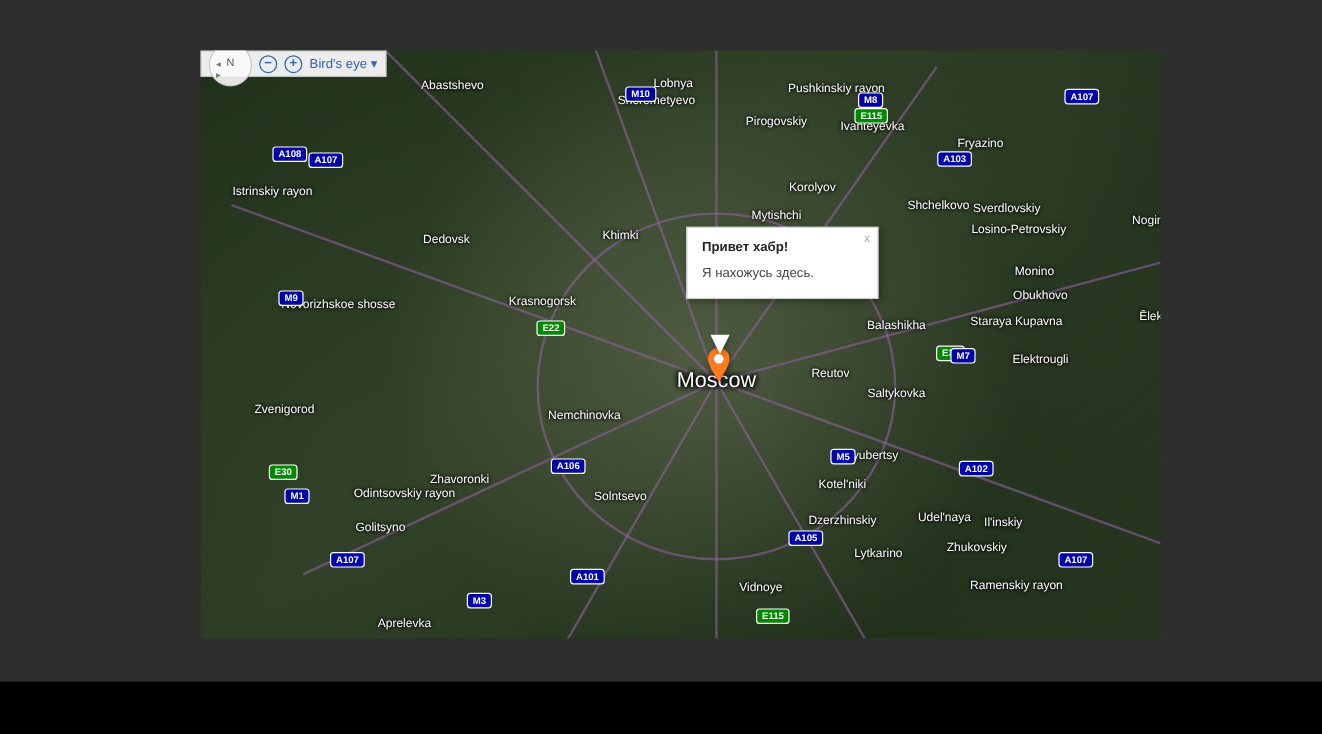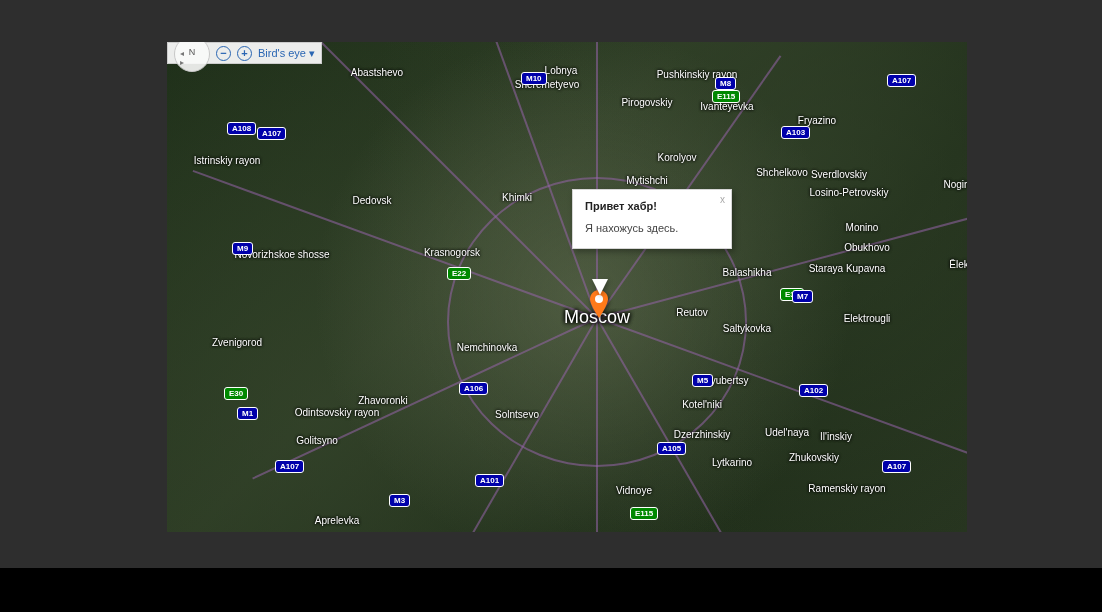--- a/index.html
+++ b/index.html
@@ -105,21 +105,21 @@
     <div class="place" style="left: 535px; top: 392px;">Dzerzhinskiy</div>
     <div class="place" style="left: 647px; top: 415px;">Zhukovskiy</div>
     <div class="place" style="left: 655px; top: 394px; padding-left: 28px;">Il'inskiy</div>
     <div class="place" style="left: 620px; top: 390px;">Udel'naya</div>
     <div class="place" style="left: 680px; top: 446px;">Ramenskiy rayon</div>
     <div class="place" style="left: 695px; top: 185px;">Monino</div>
     <div class="place" style="left: 700px; top: 205px;">Obukhovo</div>
     <div class="place" style="left: 682px; top: 150px;">Losino-Petrovskiy</div>
     <div class="place" style="left: 672px; top: 132px;">Sverdlovskiy</div>
     <div class="place" style="left: 680px; top: 226px;">Staraya Kupavna</div>
-    <div class="place" style="left: 700px; top: 276px;">Elektrougli</div>
+    <div class="place" style="left: 700px; top: 258px;">Elektrougli</div>
     <div class="place" style="left: 792px; top: 222px;">Ēlek</div>
     <div class="place" style="left: 792px; top: 142px;">Nogins</div>
     <div class="place" style="left: 115px; top: 212px;">Novorizhskoe shosse</div>
     <div class="shield" style="left: 354px; top: 30px;">M10</div>
     <div class="shield" style="left: 548px; top: 35px;">M8</div>
     <div class="shield" style="left: 614px; top: 84px;">A103</div>
     <div class="shield" style="left: 720px; top: 32px;">A107</div>
     <div class="shield green" style="left: 545px; top: 48px;">E115</div>
     <div class="shield" style="left: 65px; top: 200px;">M9</div>
     <div class="shield green" style="left: 280px; top: 225px;">E22</div>

